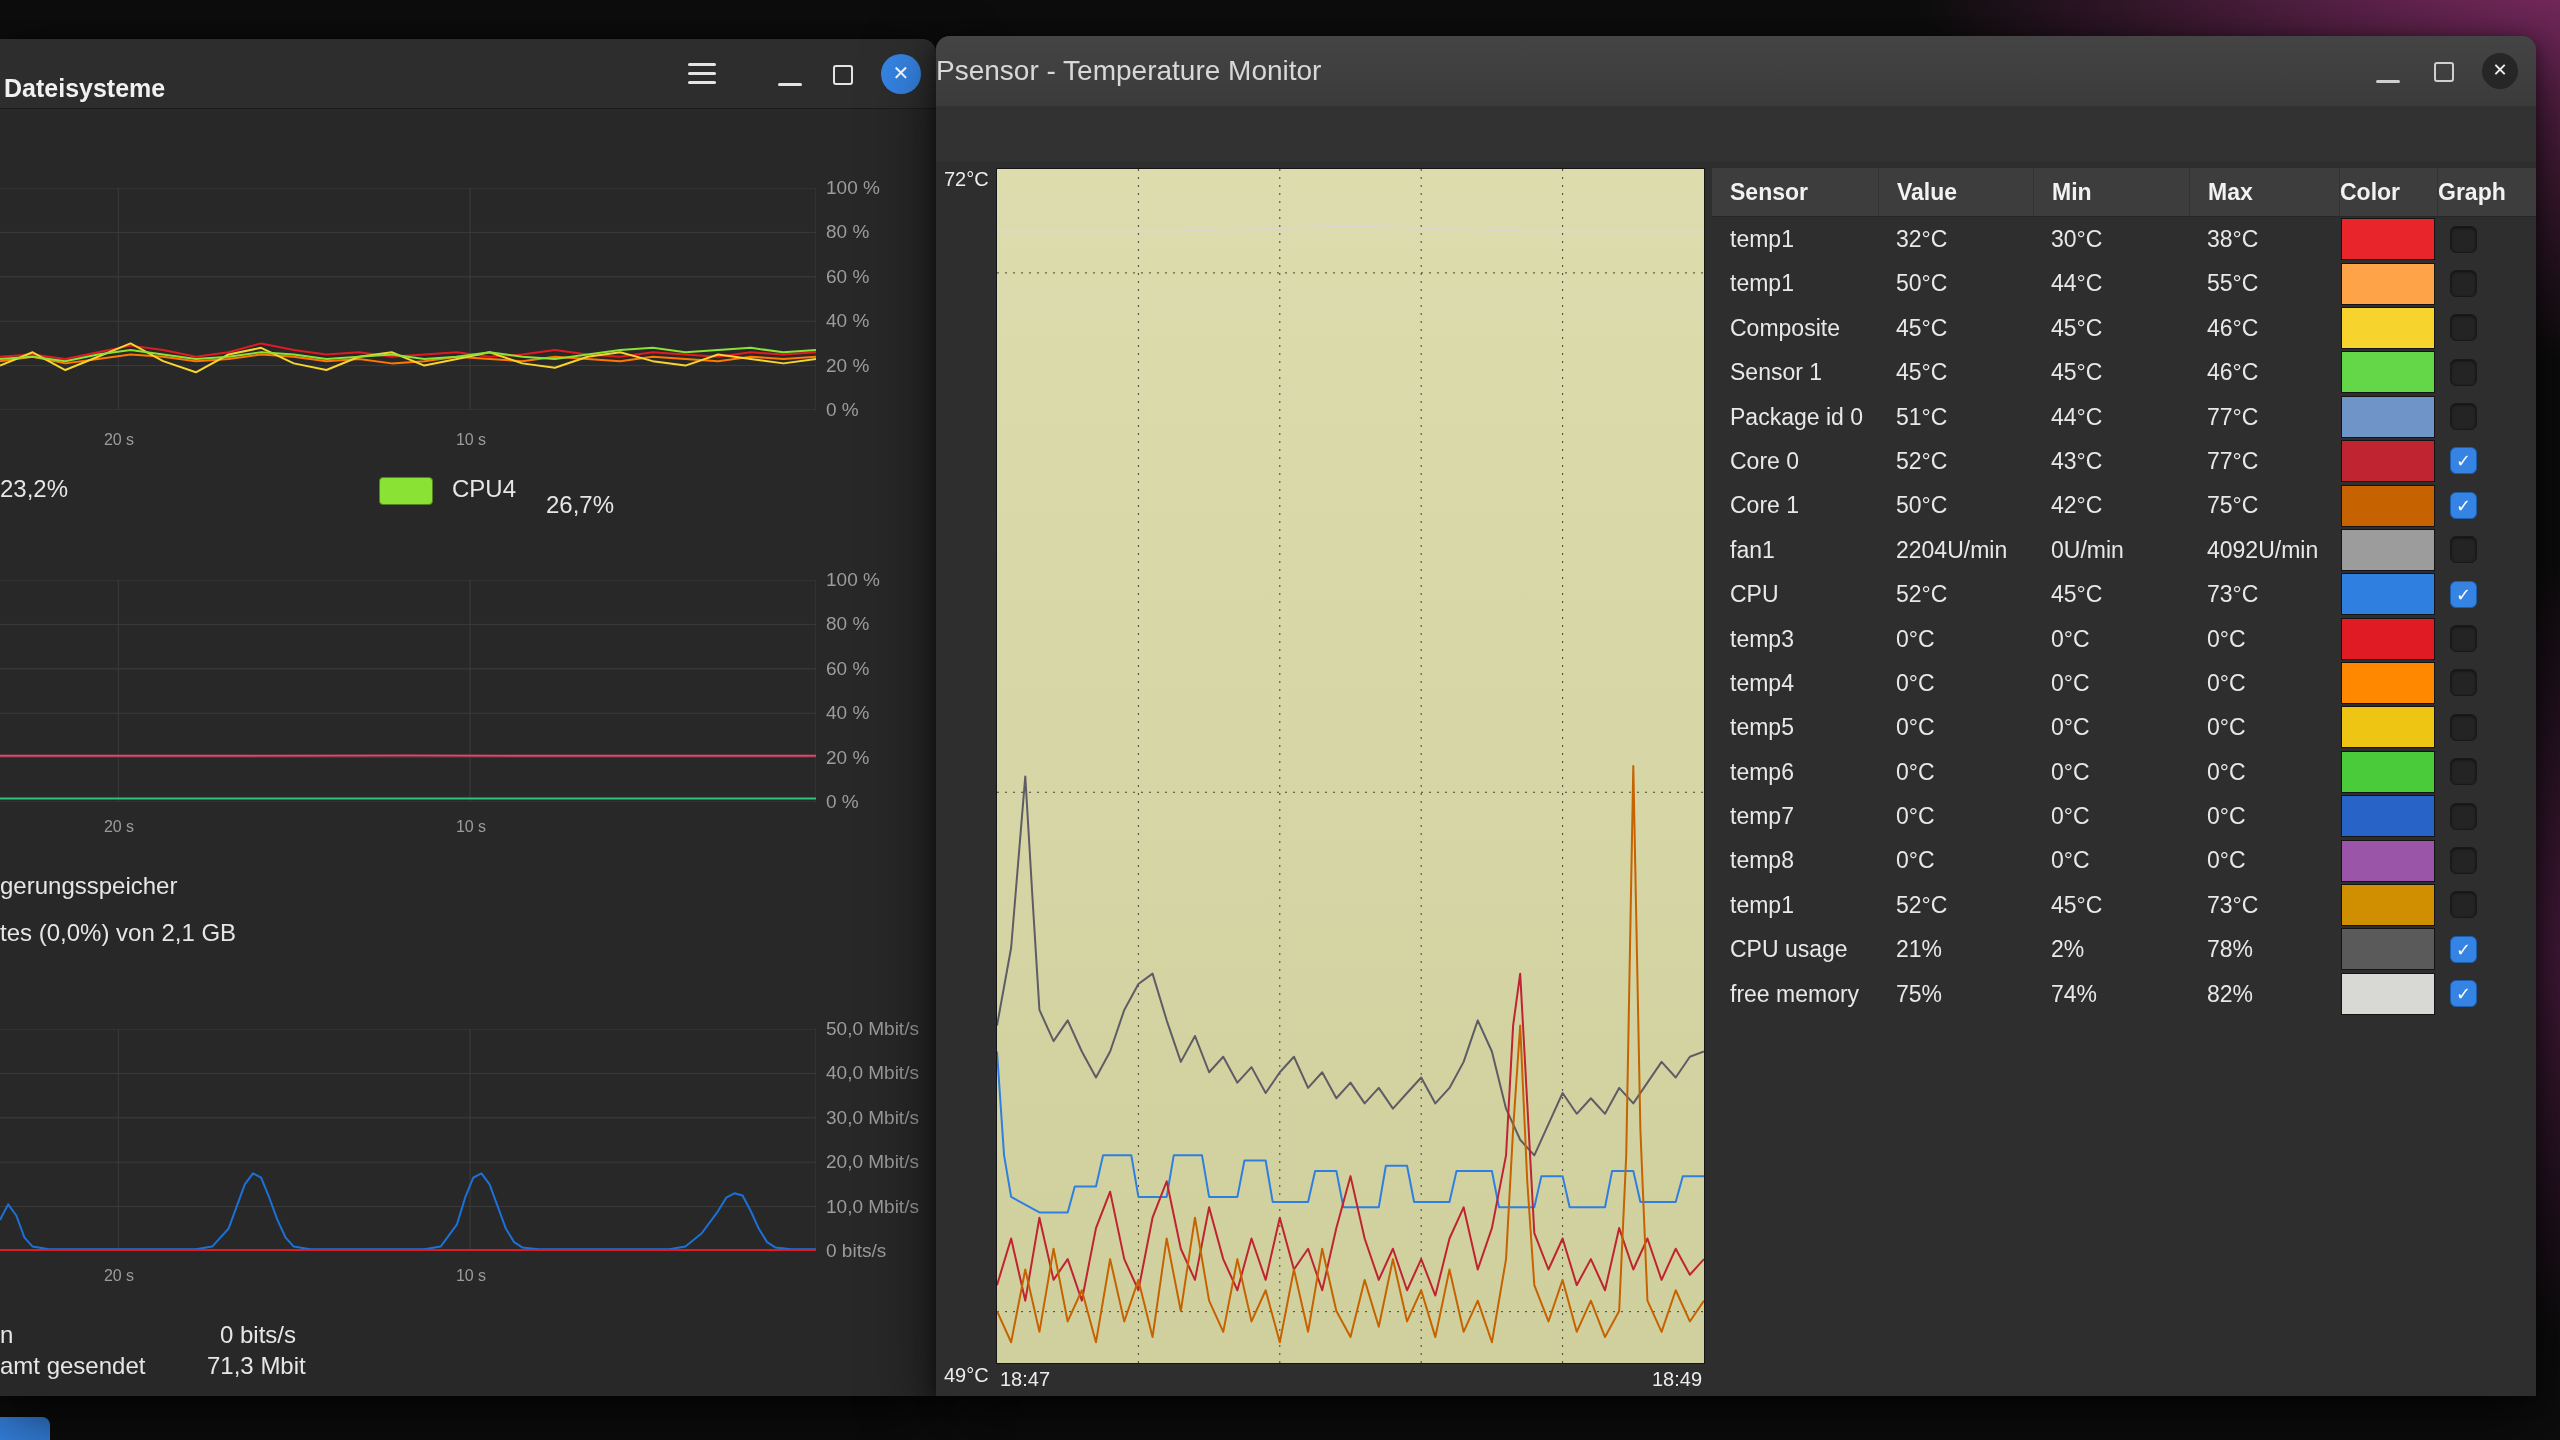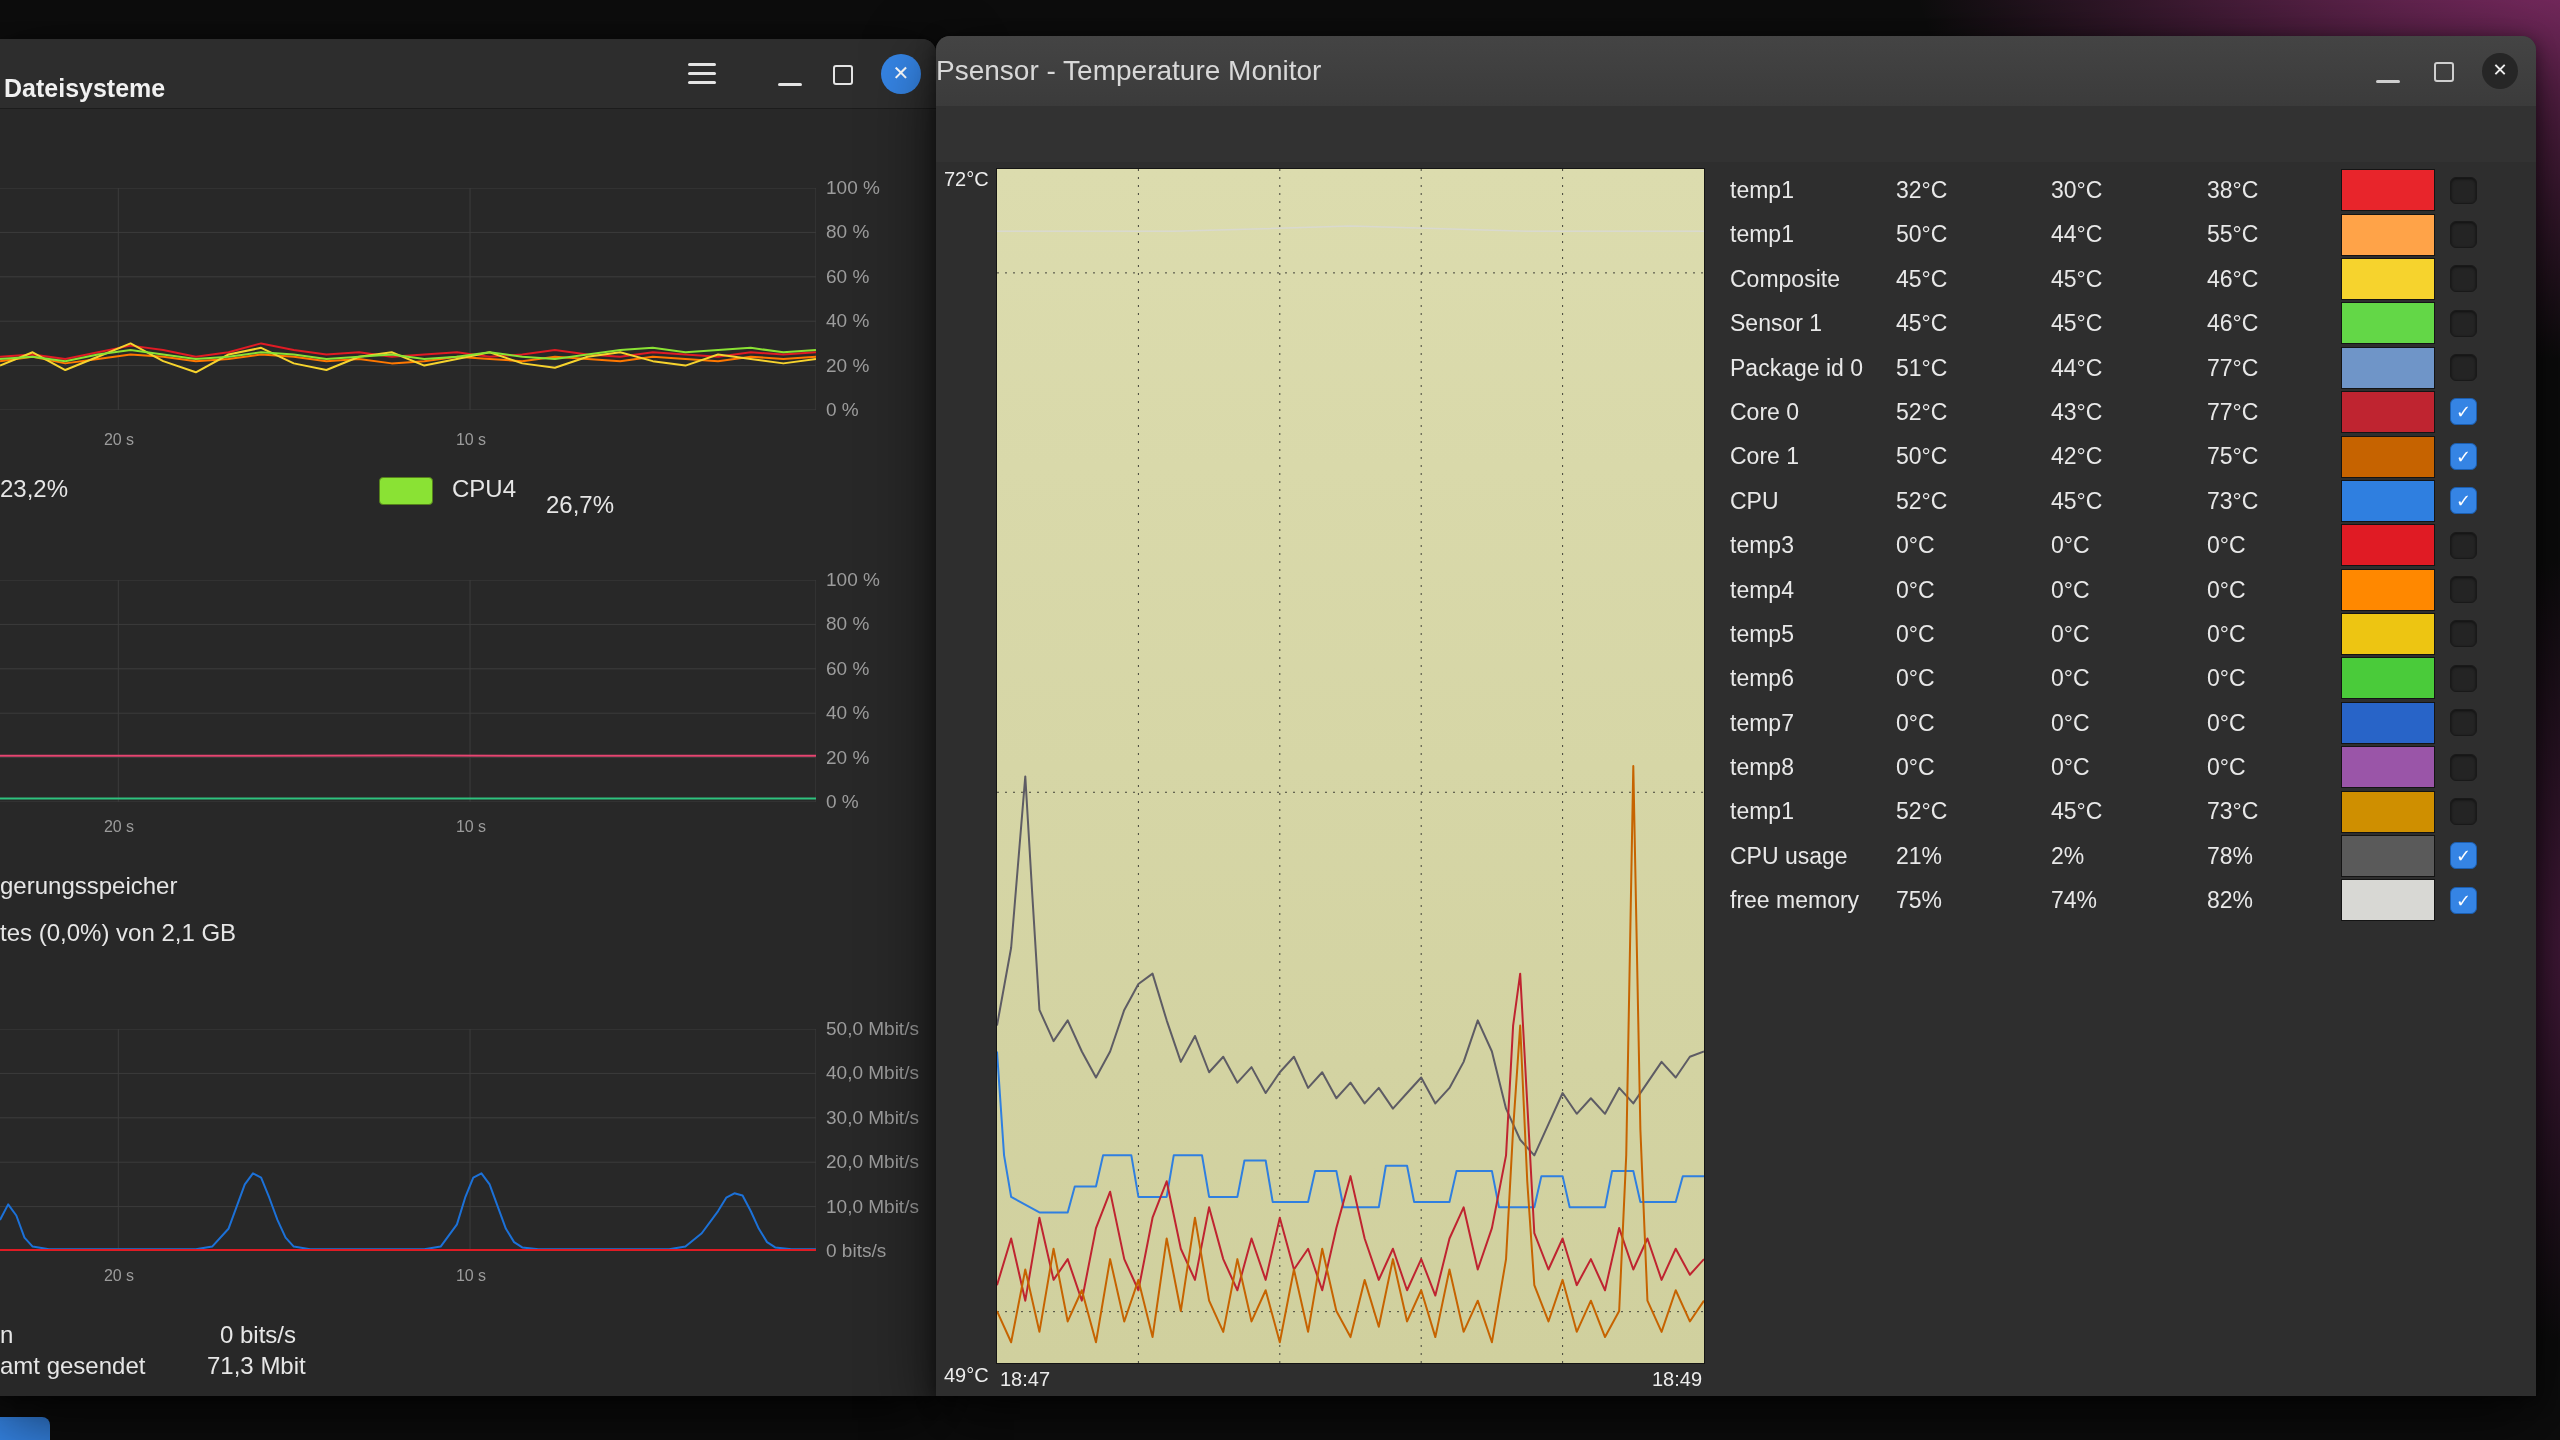--- a/index.html
+++ b/index.html
@@ -204,20 +204,28 @@
           <polyline points="0,73.91 1,82.61 2,86.09 6,87.39 10,87.39 11,85.22 14,85.22 15,82.61 19,82.61 20,86.09 24,86.09 25,82.61 29,82.61 30,86.09 34,86.09 35,83.04 38,83.04 39,86.52 44,86.52 45,83.91 48,83.91 49,86.96 54,86.96 55,83.48 58,83.48 59,86.52 64,86.52 65,83.91 70,83.91 71,86.96 76,86.96 77,84.35 80,84.35 81,86.96 86,86.96 87,83.91 90,83.91 91,86.52 96,86.52 97,84.35 100,84.35" fill="none" stroke="#2f7fe0" stroke-width="2" stroke-linejoin="round" vector-effect="non-scaling-stroke"></polyline>
           <polyline points="0,93.48 2,89.57 4,94.78 6,87.83 8,93.04 10,91.30 12,94.78 14,88.70 16,85.65 18,91.30 20,93.91 22,87.83 24,84.78 26,90.43 28,93.04 30,86.96 32,91.30 34,93.91 36,89.57 38,93.04 40,87.83 42,92.17 44,90.43 46,93.91 48,88.70 50,84.35 52,89.57 54,93.04 56,90.43 58,93.91 60,91.30 62,94.35 64,89.57 66,86.96 68,92.17 70,88.70 72,82.61 73,71.74 74,67.39 75,78.26 76,89.13 78,92.17 80,89.57 82,93.48 84,91.30 86,93.91 88,88.70 90,92.17 92,89.57 94,93.04 96,90.43 98,92.61 100,91.30" fill="none" stroke="#bf2430" stroke-width="2" stroke-linejoin="round" vector-effect="non-scaling-stroke"></polyline>
           <polyline points="0,95.65 2,98.26 4,92.17 6,97.39 8,90.43 10,96.52 12,93.91 14,98.26 16,91.30 18,96.52 20,93.04 22,97.83 24,89.57 26,95.65 28,87.83 30,94.78 32,97.39 34,91.30 36,96.52 38,93.91 40,98.26 42,92.17 44,97.39 46,90.43 48,95.65 50,97.83 52,93.04 54,96.96 56,91.30 58,96.52 60,93.91 62,97.83 64,92.17 66,97.39 68,94.78 70,98.26 72,91.30 73,80.43 74,71.74 75,84.78 76,93.48 78,96.52 80,93.04 82,97.39 84,94.78 86,97.83 88,95.65 89,82.61 90,50.00 91,80.43 92,94.78 94,97.39 96,93.91 98,96.52 100,94.78" fill="none" stroke="#c66300" stroke-width="2" stroke-linejoin="round" vector-effect="non-scaling-stroke"></polyline>
         </svg>
     </div>
     <span class="chart-label label-tmin">49°C</span>
     <span class="chart-label label-ts">18:47</span>
     <span class="chart-label label-te">18:49</span>
 
     <div class="table">
+      <div class="thead">
+        <div class="tc th c0">Sensor</div>
+        <div class="tc th c1">Value</div>
+        <div class="tc th c2">Min</div>
+        <div class="tc th c3">Max</div>
+        <div class="tc th c4">Color</div>
+        <div class="tc th c5">Graph</div>
+      </div>
       <div class="tbody">
           <div class="trow">
             <div class="tc c0">temp1</div>
             <div class="tc c1">32°C</div>
             <div class="tc c2">30°C</div>
             <div class="tc c3">38°C</div>
             <div class="tc c4">
               <div class="swatch" style="background: rgb(232, 37, 43);"></div>
             </div>
             <div class="tc c5">
@@ -290,20 +298,32 @@
             <div class="tc c2">42°C</div>
             <div class="tc c3">75°C</div>
             <div class="tc c4">
               <div class="swatch" style="background: rgb(198, 99, 0);"></div>
             </div>
             <div class="tc c5">
               <div class="cb on">✓</div>
             </div>
           </div>
           <div class="trow">
+            <div class="tc c0">fan1</div>
+            <div class="tc c1">2204U/min</div>
+            <div class="tc c2">0U/min</div>
+            <div class="tc c3">4092U/min</div>
+            <div class="tc c4">
+              <div class="swatch" style="background: rgb(156, 156, 156);"></div>
+            </div>
+            <div class="tc c5">
+              <div class="cb"></div>
+            </div>
+          </div>
+          <div class="trow">
             <div class="tc c0">CPU</div>
             <div class="tc c1">52°C</div>
             <div class="tc c2">45°C</div>
             <div class="tc c3">73°C</div>
             <div class="tc c4">
               <div class="swatch" style="background: rgb(47, 127, 224);"></div>
             </div>
             <div class="tc c5">
               <div class="cb on">✓</div>
             </div>

